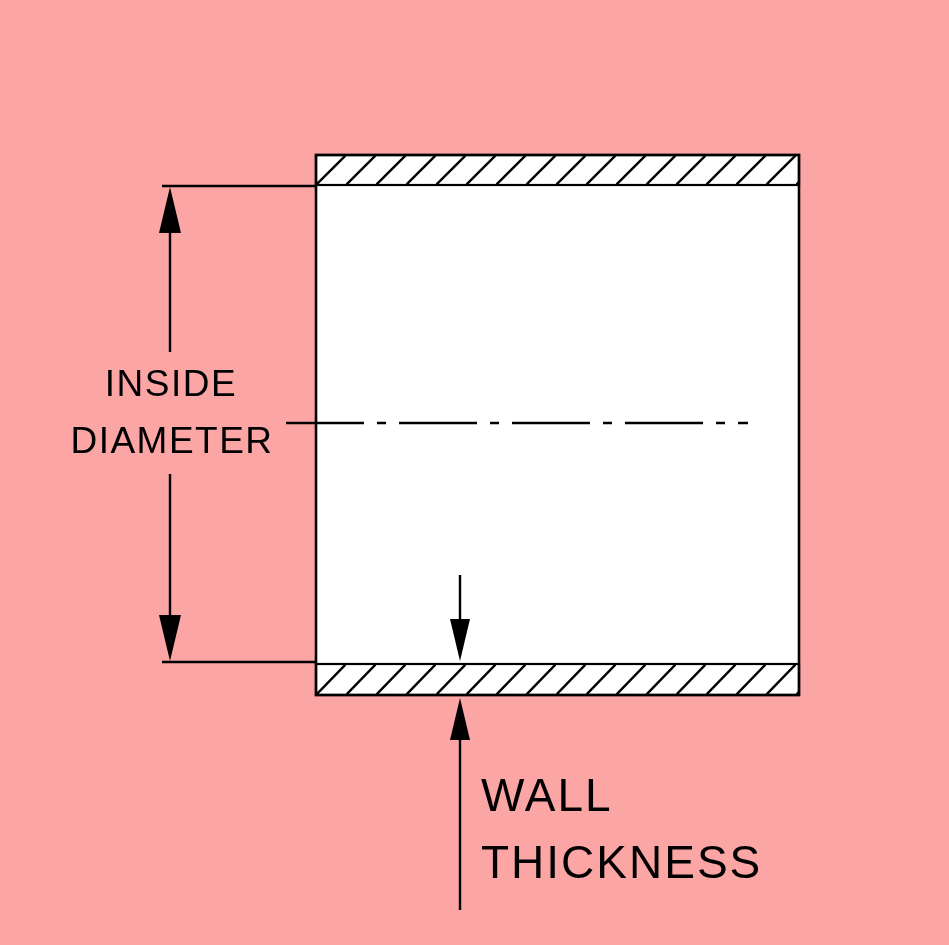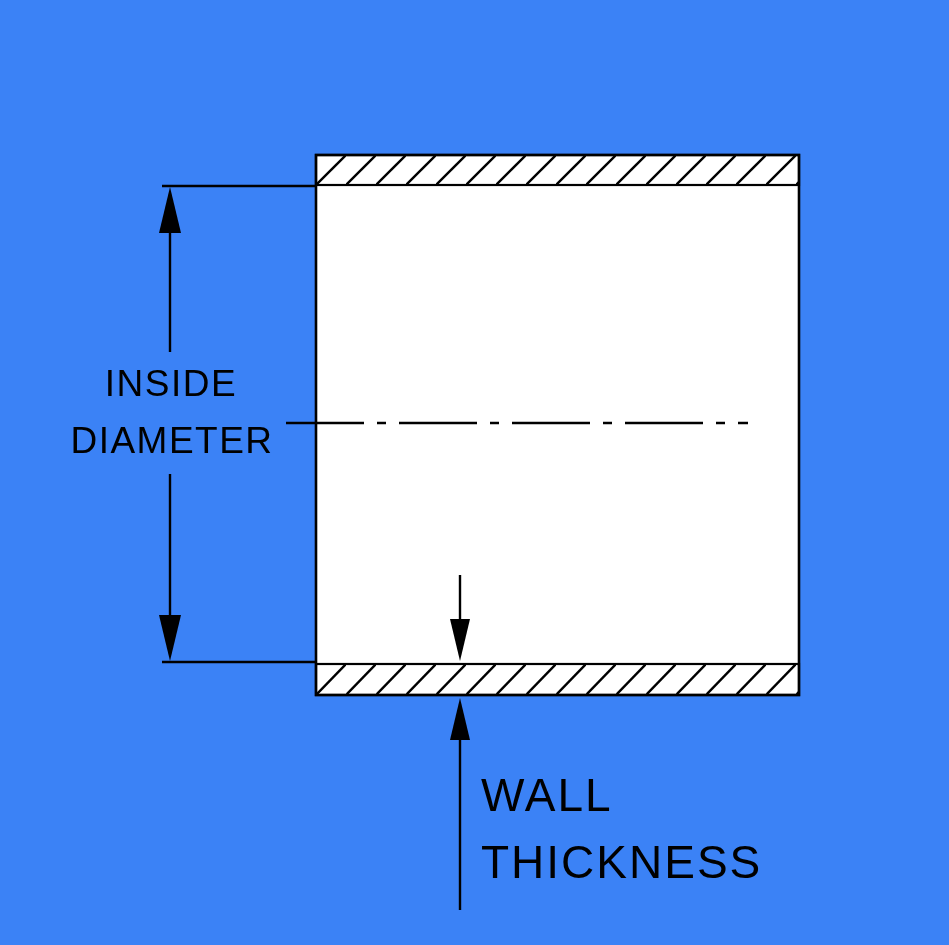--- a/index.html
+++ b/index.html
@@ -3,21 +3,21 @@
   <meta charset="utf-8">
   <style>
     html, body {
       margin: 0;
       padding: 0;
       background: #ffffff;
     }
     .canvas {
       width: 949px;
       height: 945px;
-      background: #3b82f6;
+      background: #fca5a5;
       position: relative;
       overflow: hidden;
     }
     svg { display: block; }
     text {
       font-family: "Liberation Sans", "DejaVu Sans", sans-serif;
       fill: #000000;
     }
     .dim-label {
       font-size: 37px;

